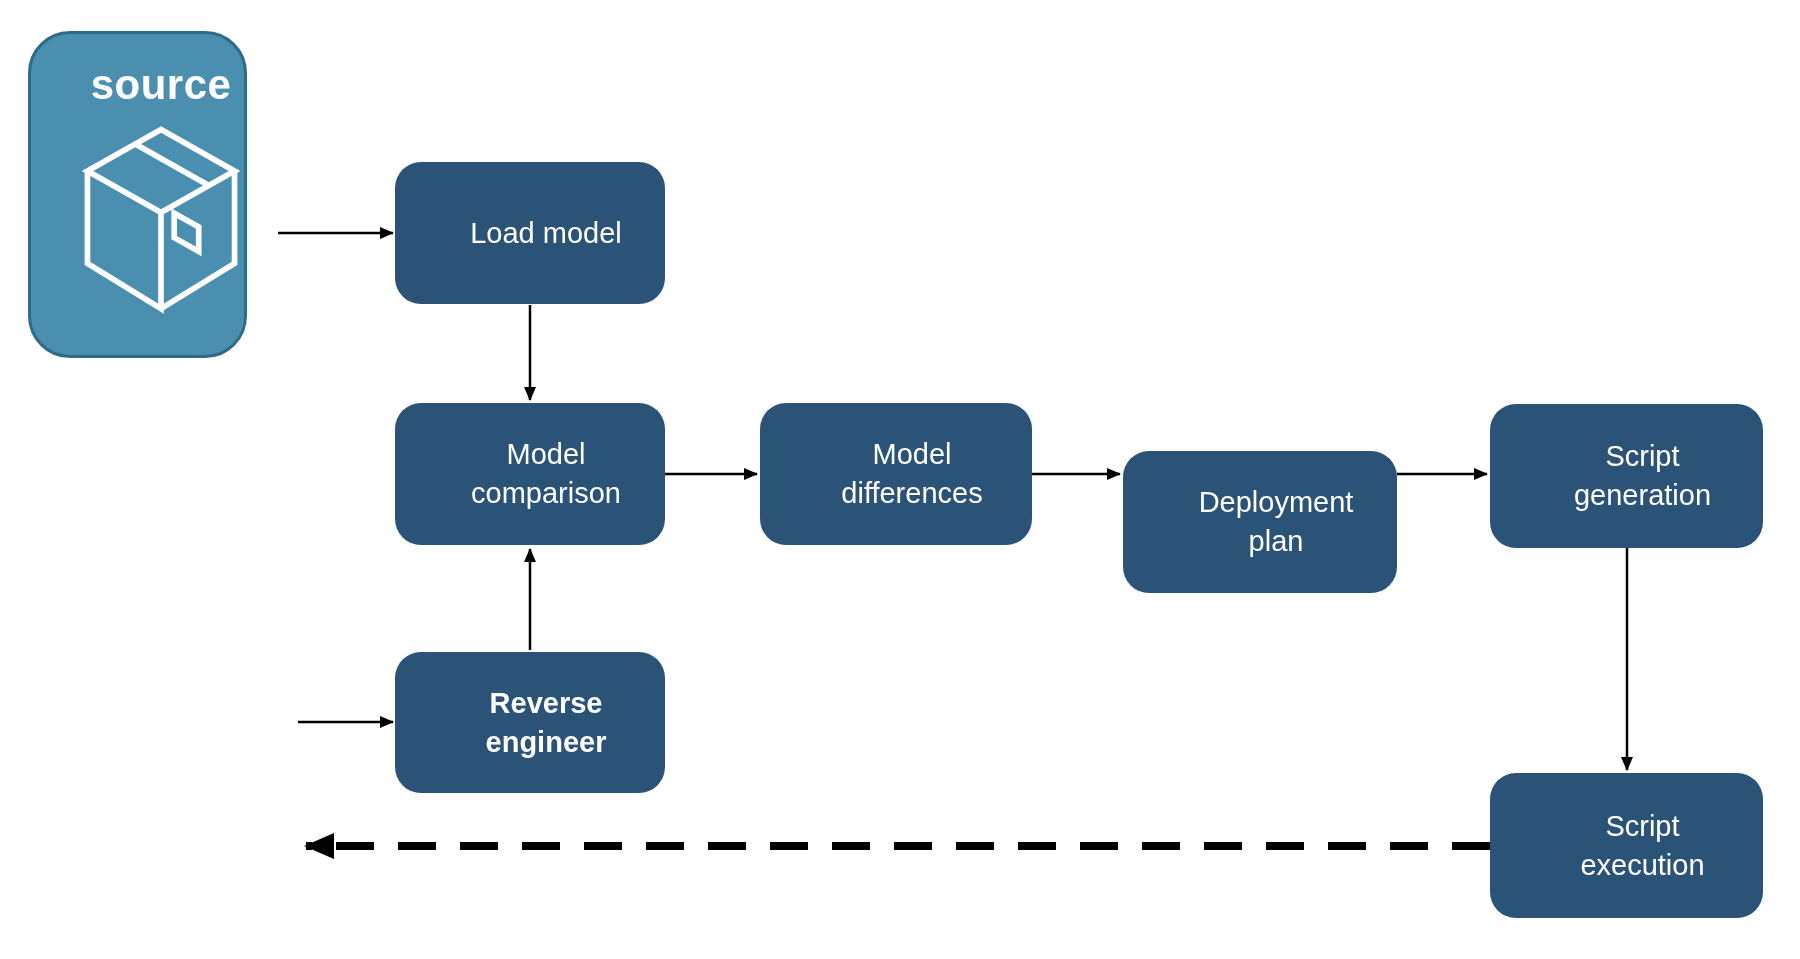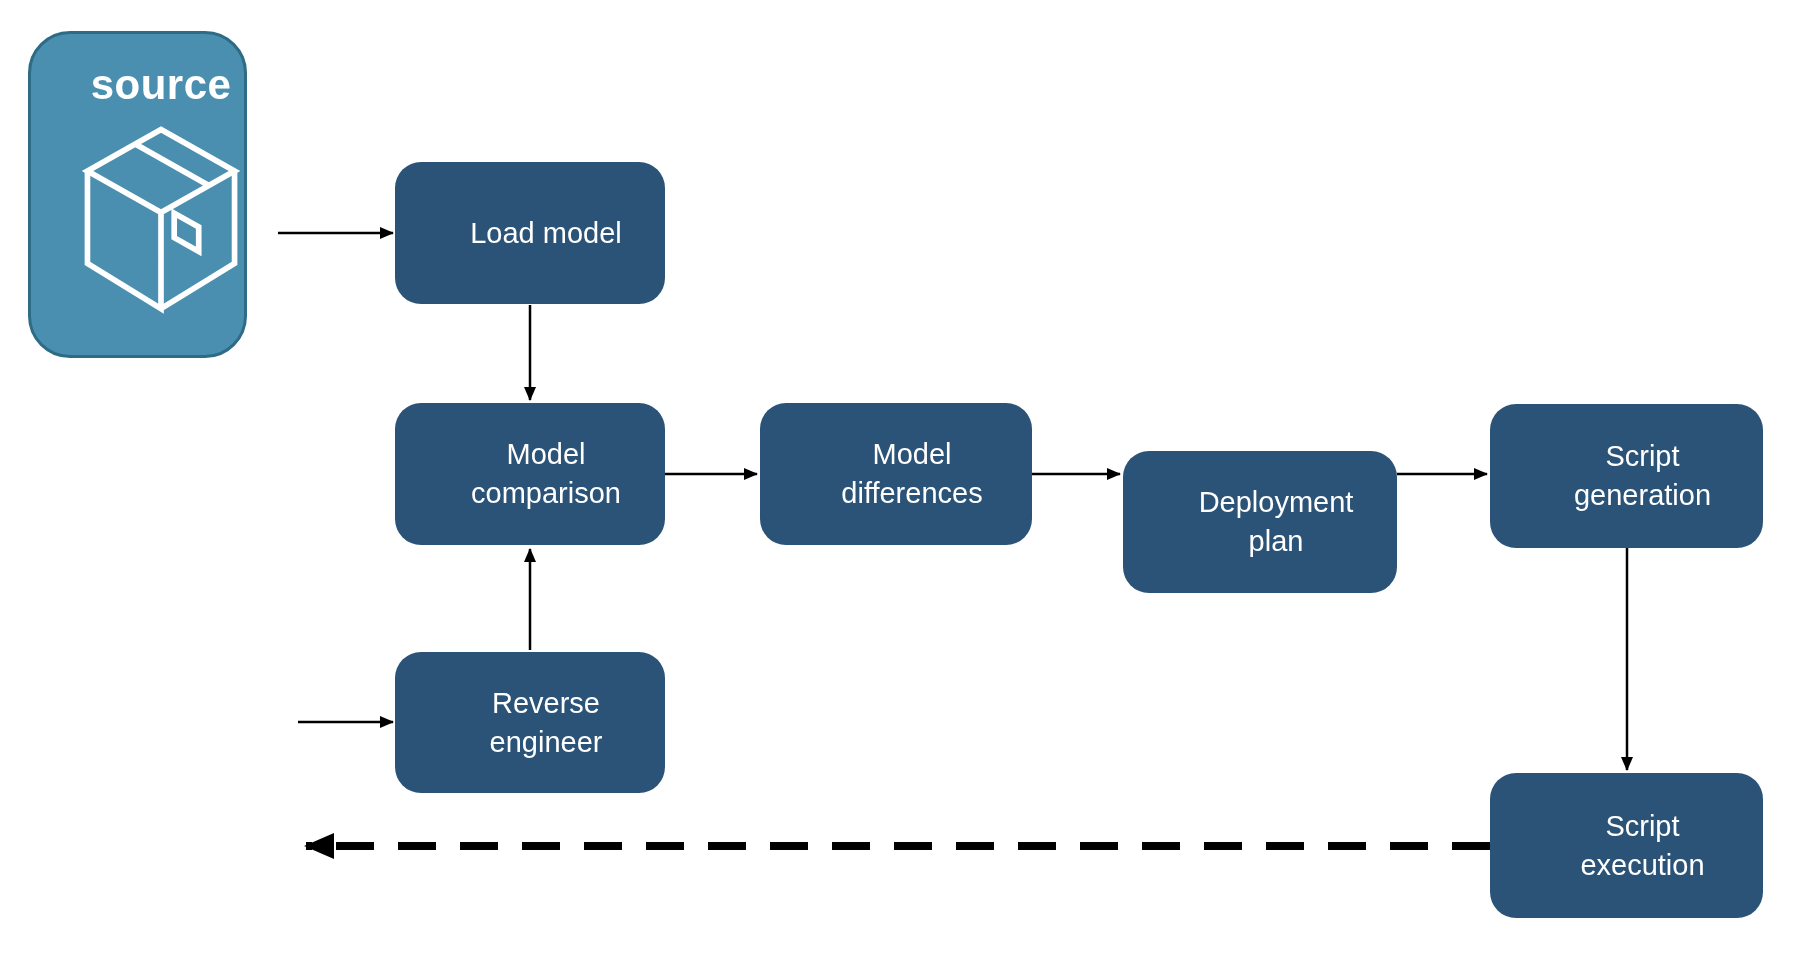--- a/index.html
+++ b/index.html
@@ -47,21 +47,21 @@
   }
   
   .ep-source{left:28px;top:31px;width:219px;height:327px;padding-left:47px;}
   .ep-target{left:45px;top:603px;width:253px;height:329px;}
   
   .n-load{left:395px;top:162px;width:270px;height:142px;}
   .n-comparison{left:395px;top:403px;width:270px;height:142px;}
   .n-differences{left:760px;top:403px;width:272px;height:142px;}
   .n-plan{left:1123px;top:403px;width:274px;height:142px;margin-top:48px;}
   .n-generation{left:1490px;top:404px;width:273px;height:144px;}
-  .n-reverse{left:395px;top:652px;width:270px;height:141px;}
+  .n-reverse{left:395px;top:652px;width:270px;height:141px;font-weight:bold;}
   .n-execution{left:1490px;top:773px;width:273px;height:145px;}
   svg line{stroke:currentColor;}
   .edge-solid{stroke-width:2.5px;}
   .edge-dashed{stroke-width:8px;stroke-dasharray:38 24;}
 </style>
 </head>
 <body>
 
 <div class="canvas">
 

